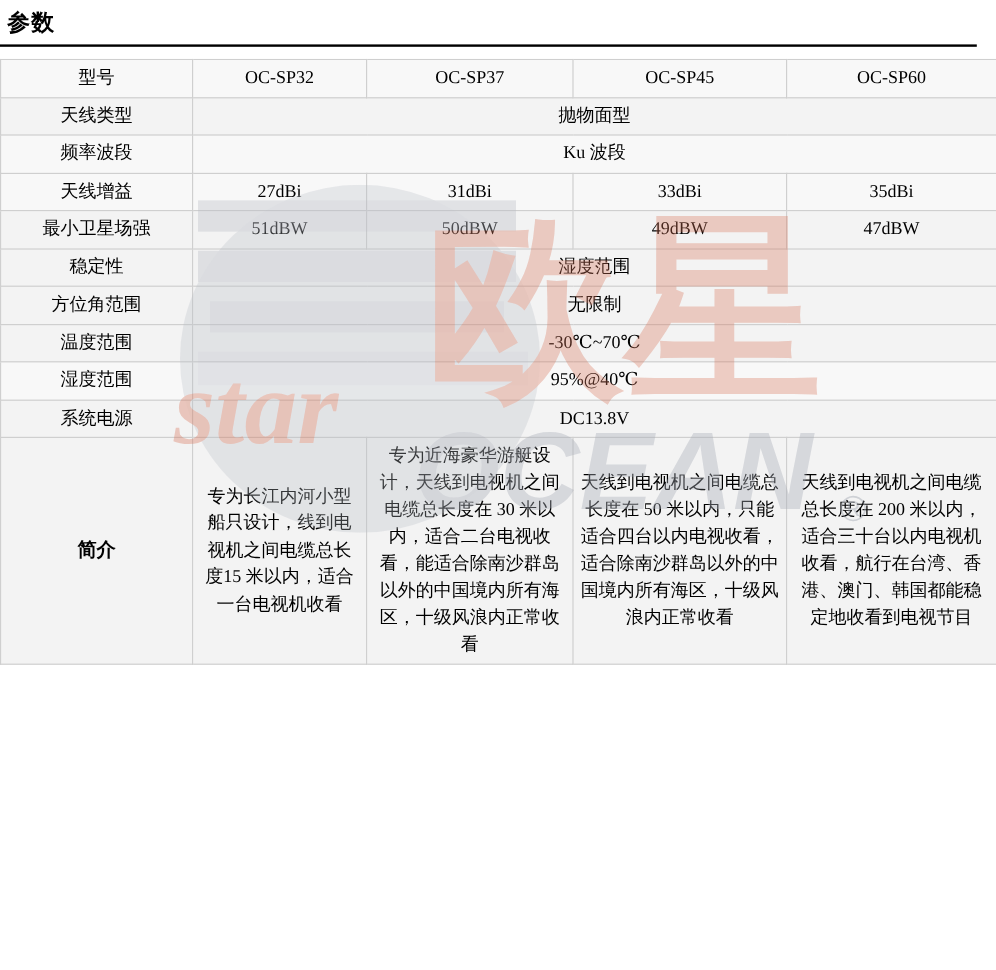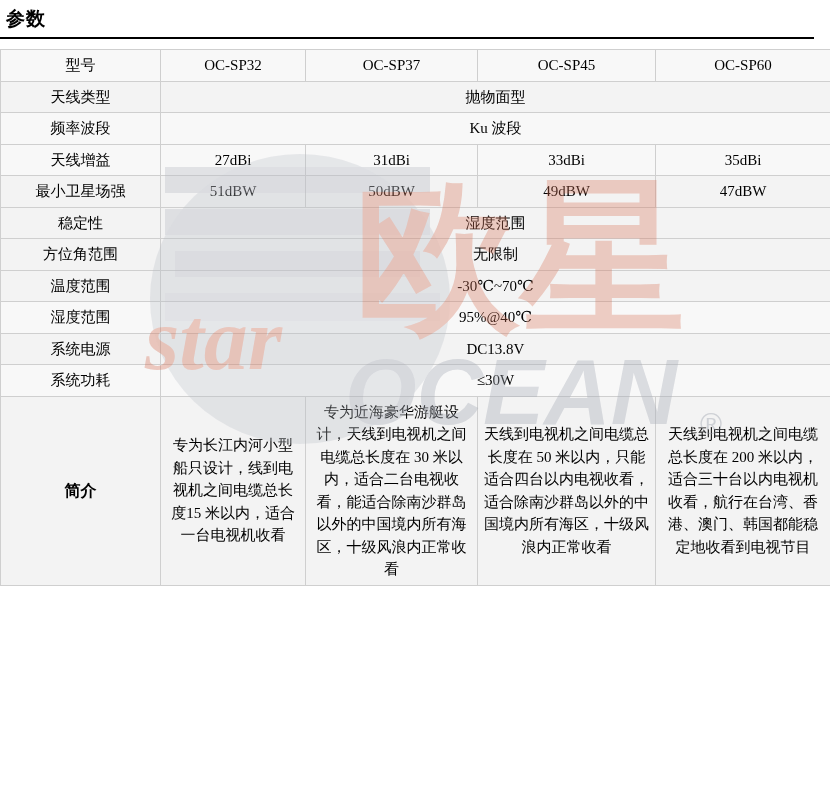--- a/index.html
+++ b/index.html
@@ -176,24 +176,20 @@
           <td colspan="4">-30℃~70℃</td>
         </tr>
         <tr>
           <td class="label">湿度范围</td>
           <td colspan="4">95%@40℃</td>
         </tr>
         <tr class="alt">
           <td class="label">系统电源</td>
           <td colspan="4">DC13.8V</td>
         </tr>
-        <tr>
-          <td class="label">系统功耗</td>
-          <td colspan="4">≤30W</td>
-        </tr>
 
         <tr class="alt desc-row">
           <td class="label">简介</td>
           <td class="desc">专为长江内河小型船只设计，线到电视机之间电缆总长度15 米以内，适合一台电视机收看</td>
           <td class="desc">专为近海豪华游艇设计，天线到电视机之间电缆总长度在 30 米以内，适合二台电视收看，能适合除南沙群岛以外的中国境内所有海区，十级风浪内正常收看</td>
           <td class="desc">天线到电视机之间电缆总长度在 50 米以内，只能适合四台以内电视收看，适合除南沙群岛以外的中国境内所有海区，十级风浪内正常收看</td>
           <td class="desc">天线到电视机之间电缆总长度在 200 米以内，适合三十台以内电视机收看，航行在台湾、香港、澳门、韩国都能稳定地收看到电视节目</td>
         </tr>
       </tbody>
     </table>

